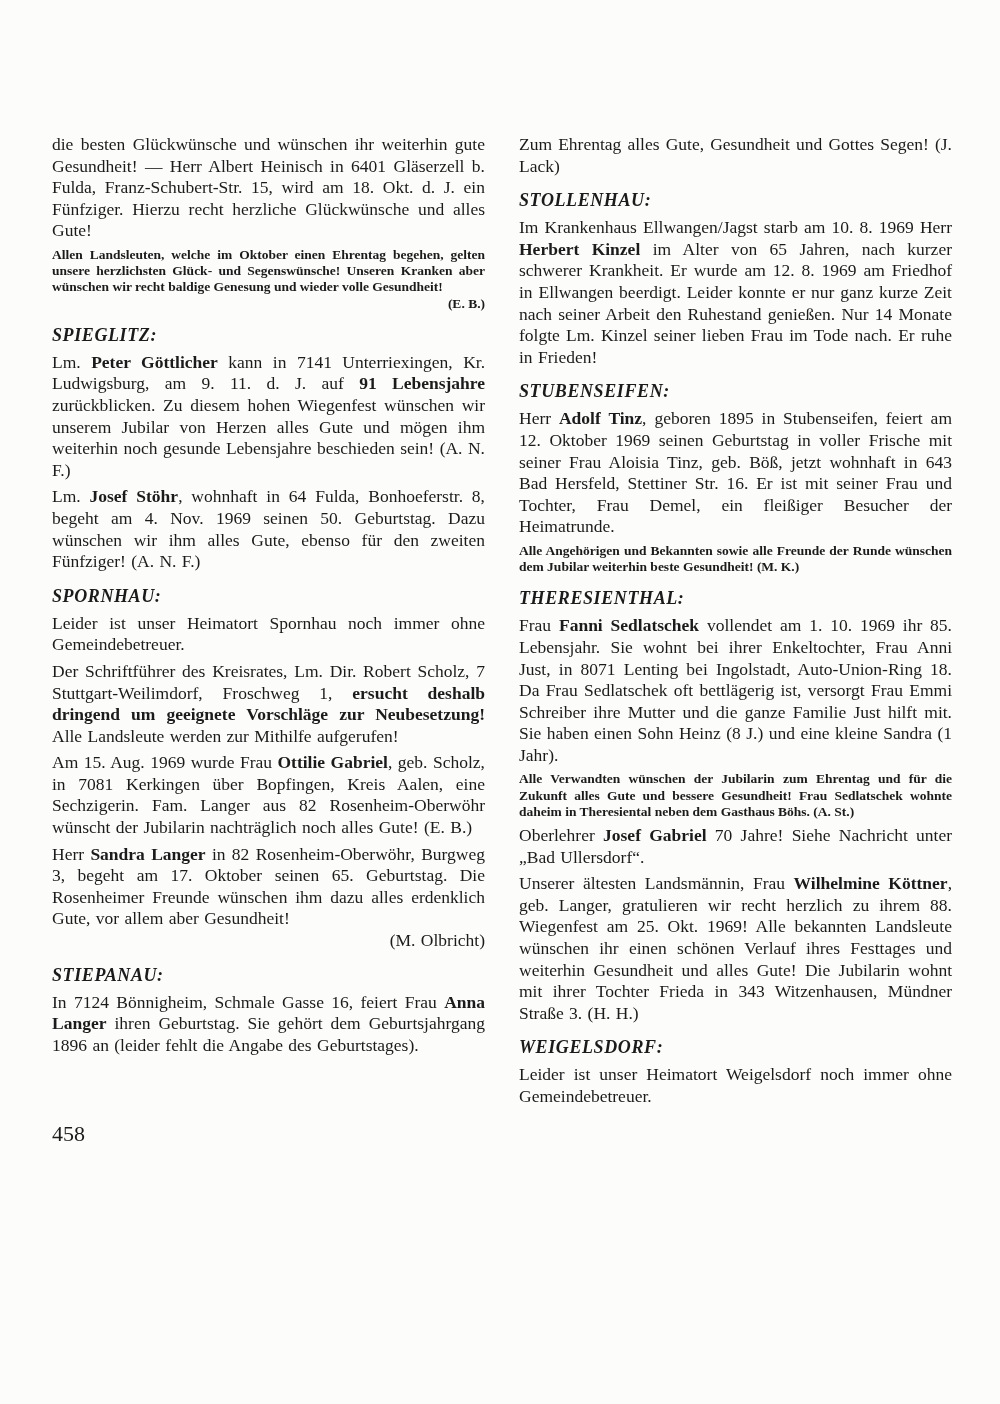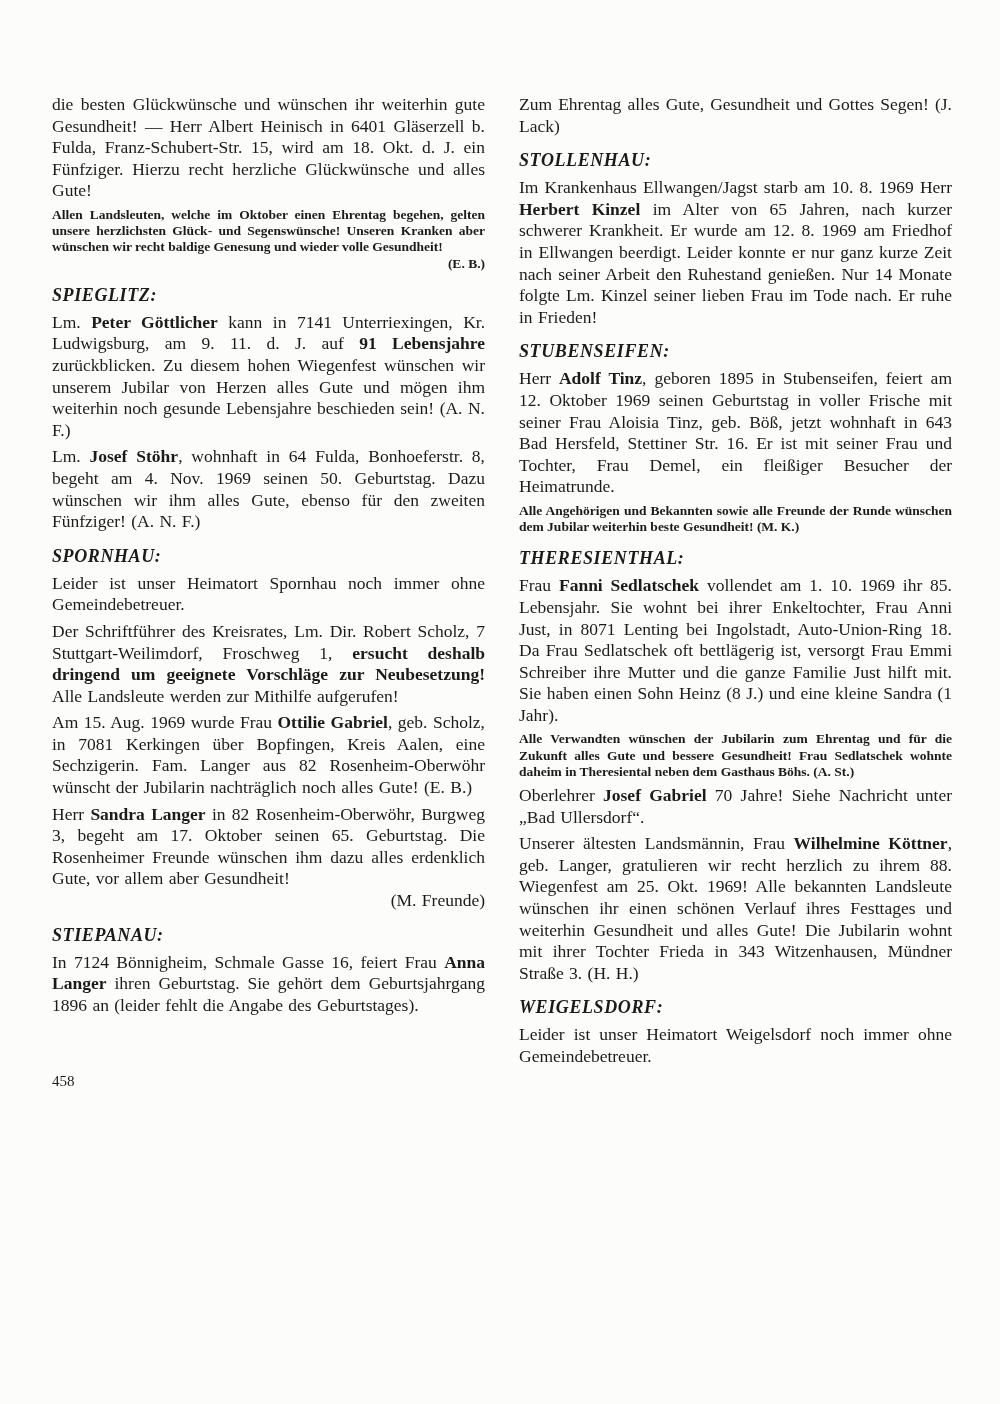--- a/index.html
+++ b/index.html
@@ -14,20 +14,21 @@
     font-family: "Liberation Serif", "DejaVu Serif", serif;
     overflow: hidden;
   }
   .page {
     padding: 94px 50px 0 52px;
     box-sizing: border-box;
   }
   .columns {
     display: flex;
     gap: 34px;
+    margin-top: 40px;
   }
   .col {
     width: 433px;
     flex: 0 0 433px;
   }
   .para {
     font-size: 17.5px;
     line-height: 21.6px;
     text-align: justify;
     margin: 0 0 5px 0;
@@ -44,41 +45,41 @@
     font-size: 13.5px;
     line-height: 16.2px;
     font-weight: bold;
     text-align: justify;
     margin: 0 0 5px 0;
   }
   .sig {
     text-align: right;
   }
   .pagenum {
-    margin-top: 0;
-    font-size: 15px;
+    margin-top: 8px;
+    font-size: 22px;
   }
   b { font-weight: bold; }
 </style>
 </head>
 <body>
 
 <div class="page">
   <div class="columns">
     <div class="col">
         <div class="para">die besten Glückwünsche und wünschen ihr weiterhin gute Gesundheit! — Herr Albert Heinisch in 6401 Gläserzell b. Fulda, Franz-Schubert-Str. 15, wird am 18. Okt. d. J. ein Fünfziger. Hierzu recht herzliche Glückwünsche und alles Gute!</div>
         <div class="small">Allen Landsleuten, welche im Oktober einen Ehrentag begehen, gelten unsere herzlichsten Glück- und Segenswünsche! Unseren Kranken aber wünschen wir recht baldige Genesung und wieder volle Gesundheit!<div class="sig">(E. B.)</div></div>
         <h2 class="heading">SPIEGLITZ:</h2>
         <div class="para">Lm. <b>Peter Göttlicher</b> kann in 7141 Unterriexingen, Kr. Ludwigsburg, am 9. 11. d. J. auf <b>91 Lebensjahre</b> zurückblicken. Zu diesem hohen Wiegenfest wünschen wir unserem Jubilar von Herzen alles Gute und mögen ihm weiterhin noch gesunde Lebensjahre beschieden sein! (A. N. F.)</div>
         <div class="para">Lm. <b>Josef Stöhr</b>, wohnhaft in 64 Fulda, Bonhoeferstr. 8, begeht am 4. Nov. 1969 seinen 50. Geburtstag. Dazu wünschen wir ihm alles Gute, ebenso für den zweiten Fünfziger! (A. N. F.)</div>
         <h2 class="heading">SPORNHAU:</h2>
         <div class="para">Leider ist unser Heimatort Spornhau noch immer ohne Gemeindebetreuer.</div>
         <div class="para">Der Schriftführer des Kreisrates, Lm. Dir. Robert Scholz, 7 Stuttgart-Weilimdorf, Froschweg 1, <b>ersucht deshalb dringend um geeignete Vorschläge zur Neubesetzung!</b> Alle Landsleute werden zur Mithilfe aufgerufen!</div>
         <div class="para">Am 15. Aug. 1969 wurde Frau <b>Ottilie Gabriel</b>, geb. Scholz, in 7081 Kerkingen über Bopfingen, Kreis Aalen, eine Sechzigerin. Fam. Langer aus 82 Rosenheim-Oberwöhr wünscht der Jubilarin nachträglich noch alles Gute! (E. B.)</div>
-        <div class="para">Herr <b>Sandra Langer</b> in 82 Rosenheim-Oberwöhr, Burgweg 3, begeht am 17. Oktober seinen 65. Geburtstag. Die Rosenheimer Freunde wünschen ihm dazu alles erdenklich Gute, vor allem aber Gesundheit!<div class="sig">(M. Freunde)</div></div>
+        <div class="para">Herr <b>Sandra Langer</b> in 82 Rosenheim-Oberwöhr, Burgweg 3, begeht am 17. Oktober seinen 65. Geburtstag. Die Rosenheimer Freunde wünschen ihm dazu alles erdenklich Gute, vor allem aber Gesundheit!<div class="sig">(M. Olbricht)</div></div>
         <h2 class="heading">STIEPANAU:</h2>
         <div class="para">In 7124 Bönnigheim, Schmale Gasse 16, feiert Frau <b>Anna Langer</b> ihren Geburtstag. Sie gehört dem Geburtsjahrgang 1896 an (leider fehlt die Angabe des Geburtstages).</div>
       </div>
     <div class="col">
         <div class="para">Zum Ehrentag alles Gute, Gesundheit und Gottes Segen! (J. Lack)</div>
         <h2 class="heading">STOLLENHAU:</h2>
         <div class="para">Im Krankenhaus Ellwangen/Jagst starb am 10. 8. 1969 Herr <b>Herbert Kinzel</b> im Alter von 65 Jahren, nach kurzer schwerer Krankheit. Er wurde am 12. 8. 1969 am Friedhof in Ellwangen beerdigt. Leider konnte er nur ganz kurze Zeit nach seiner Arbeit den Ruhestand genießen. Nur 14 Monate folgte Lm. Kinzel seiner lieben Frau im Tode nach. Er ruhe in Frieden!</div>
         <h2 class="heading">STUBENSEIFEN:</h2>
         <div class="para">Herr <b>Adolf Tinz</b>, geboren 1895 in Stubenseifen, feiert am 12. Oktober 1969 seinen Geburtstag in voller Frische mit seiner Frau Aloisia Tinz, geb. Böß, jetzt wohnhaft in 643 Bad Hersfeld, Stettiner Str. 16. Er ist mit seiner Frau und Tochter, Frau Demel, ein fleißiger Besucher der Heimatrunde.</div>
         <div class="small">Alle Angehörigen und Bekannten sowie alle Freunde der Runde wünschen dem Jubilar weiterhin beste Gesundheit! (M. K.)</div>

